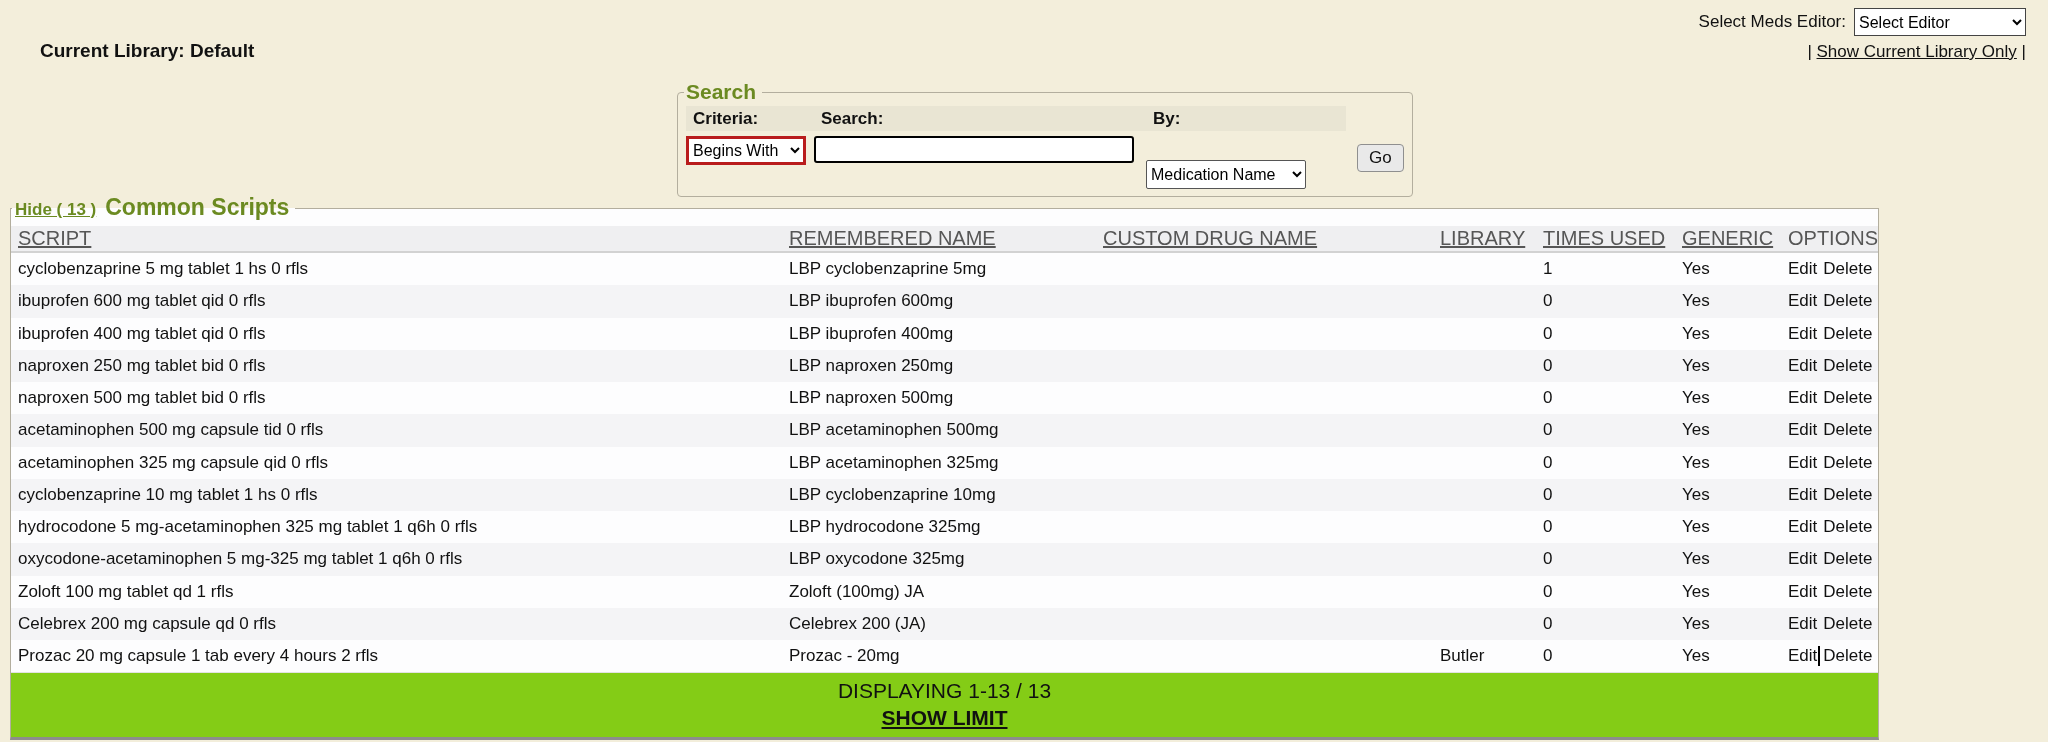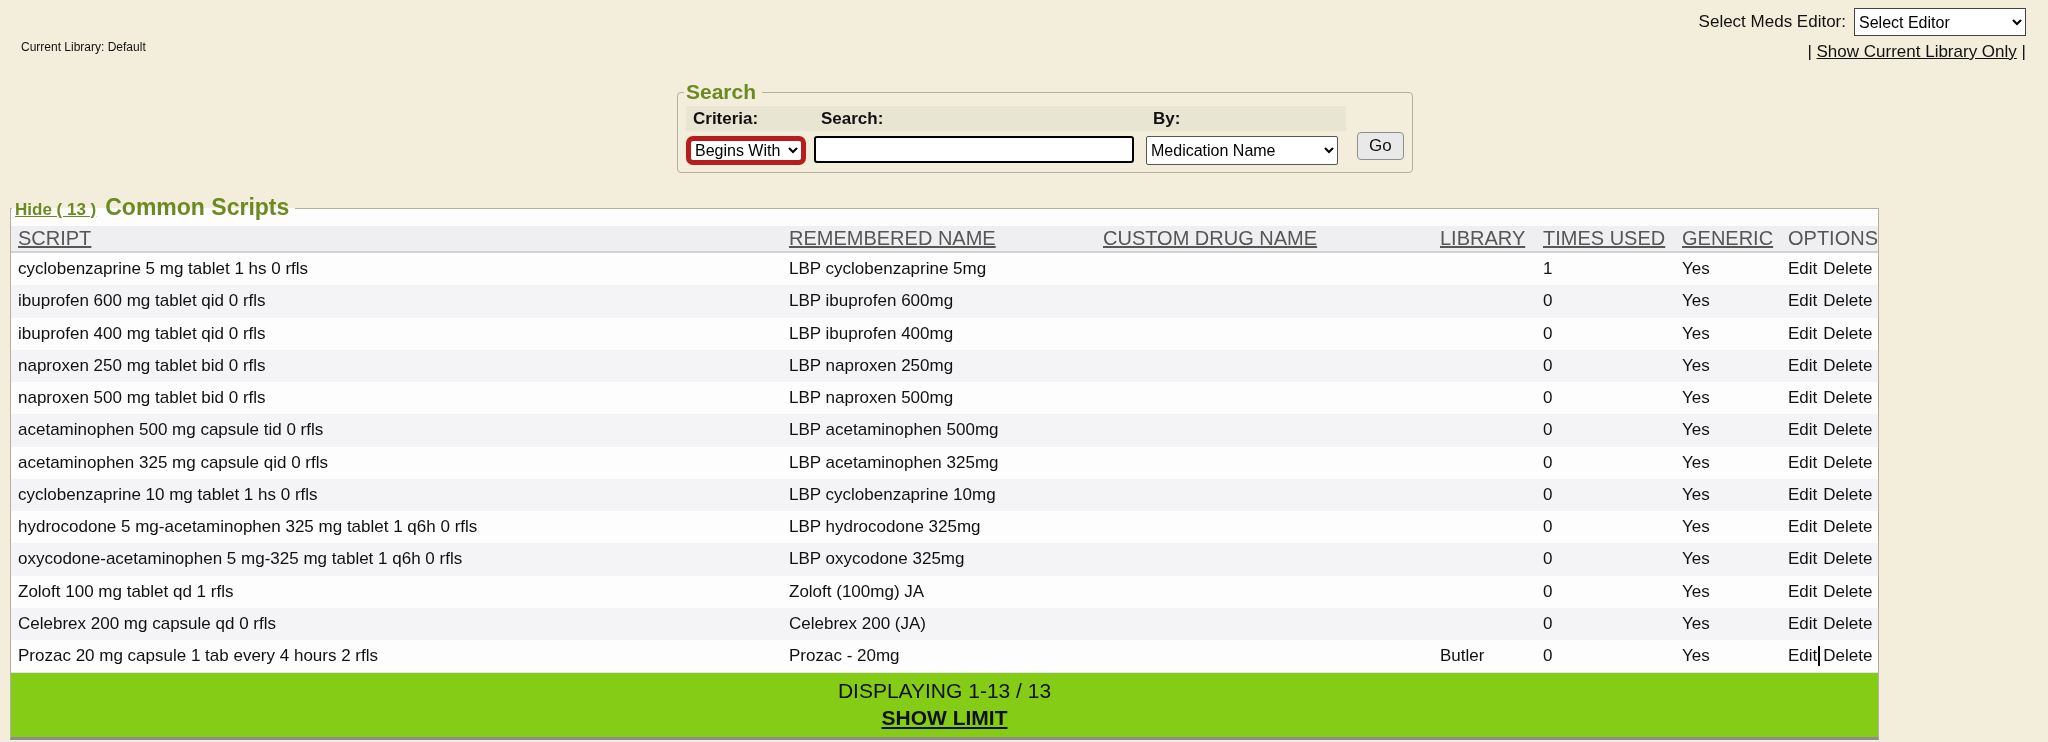--- a/index.html
+++ b/index.html
@@ -4,41 +4,41 @@
 <style>
   * { box-sizing: border-box; }
   html,body { margin:0; padding:0; }
   body {
     width:2048px; height:742px; position:relative; overflow:hidden;
     background:#f3eedb; color:#111;
     font-family:"Liberation Sans", sans-serif;
   }
 
   
-  .current-library { position:absolute; left:21px; top:40px; font-size:12px; }
+  .current-library { position:absolute; left:40px; top:40px; font-size:19px;font-weight:bold; }
   .top-right { position:absolute; right:22px; top:8px; text-align:right; }
   .editor-row { display:flex; align-items:center; justify-content:flex-end; gap:8px; font-size:17px; }
   .editor-select { width:172px; height:28px; font-size:16px; background:#fff; border:1px solid #444; font-family:"Liberation Sans", sans-serif; }
   .library-link-row { margin-top:6px; font-size:17px; }
   .library-link-row .link { text-decoration:underline; cursor:pointer; }
 
   
   fieldset.search {
     position:absolute; left:677px; top:80px; width:697px;
     border:1px solid #b3ae9e; border-radius:4px; margin:0; padding:2px 8px 7px 8px;
     background:transparent;
   }
   legend.search-legend { font-size:21px; font-weight:bold; color:#6b8a21; padding:0 6px 0 2px; margin-left:-2px; }
   .search-body { display:flex; align-items:center; }
   .search-grid { display:grid; grid-template-columns:128px 332px 200px; }
   .s-label { background:#e9e5d3; font-weight:bold; font-size:17px; padding:3px 0 3px 7px; height:25px; }
   .s-ctl { padding-top:5px; }
-  .criteria-select { width:120px; height:29px; font-size:16px; background:#fff; border:5px solid #b91c1c; border-radius:7px; font-family:"Liberation Sans", sans-serif; }
+  .criteria-select { width:120px; height:29px; font-size:16px; background:#fff; border:3px solid #b91c1c; border-radius:0; font-family:"Liberation Sans", sans-serif; }
   .search-input { width:320px; height:27px; border:2px solid #000; border-radius:3px; font-size:16px; padding:0 5px; background:#fff; font-family:"Liberation Sans", sans-serif; }
-  .by-select { width:192px; height:29px; font-size:16px; background:#fff; border:1px solid #555; border-radius:2px; font-family:"Liberation Sans", sans-serif; }
+  .by-select { width:160px; height:29px; font-size:16px; background:#fff; border:1px solid #555; border-radius:2px; font-family:"Liberation Sans", sans-serif;margin-top:24px; }
   .go-button {
     margin:20px 0 0 11px; padding:3px 11px; font-size:17px;
     background:#e9e9e9; border:1px solid #8f8f8f; border-radius:4px;
     font-family:"Liberation Sans", sans-serif; cursor:pointer; color:#111;
   }
 
   
   fieldset.scripts {
     position:absolute; left:10px; top:194px; width:1844px;
     border:1px solid #b3ae9e; border-bottom:3px solid #8d8d8d;

